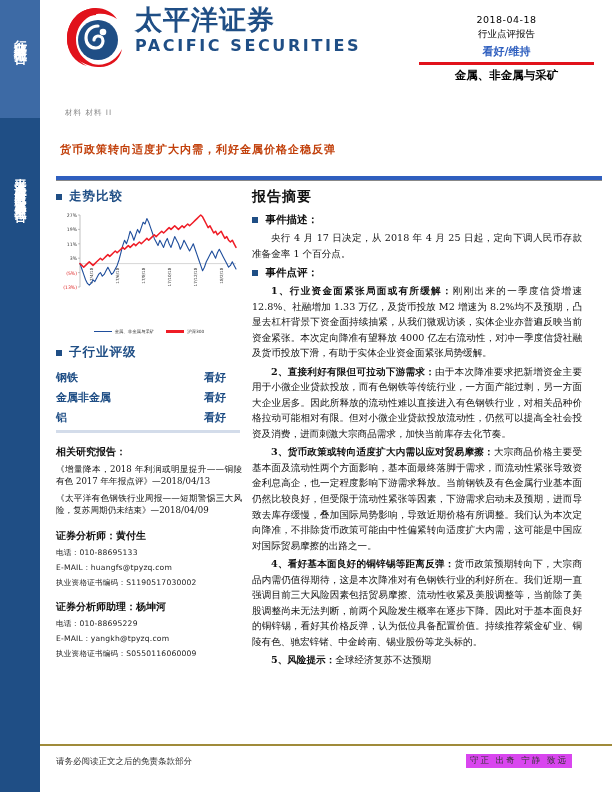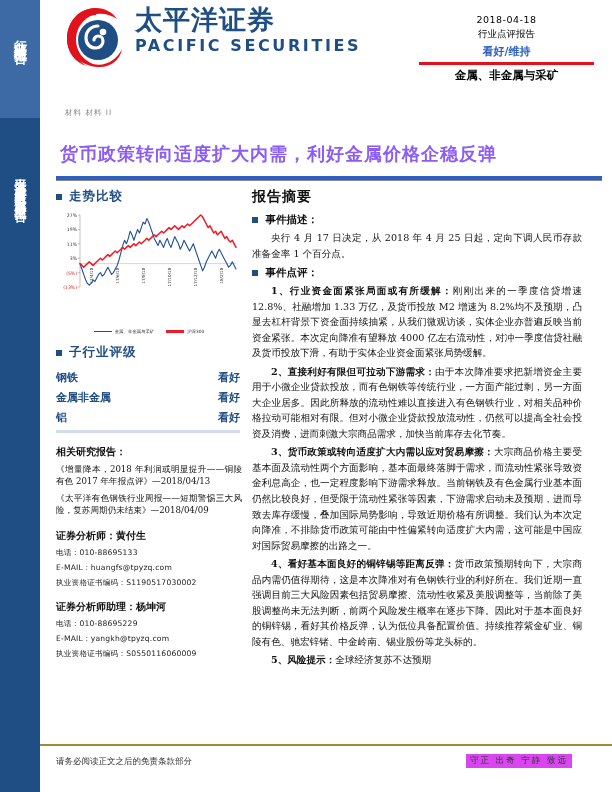--- a/index.html
+++ b/index.html
@@ -38,39 +38,39 @@
   .hdr-type{font-size:9.5px;color:#000;margin-top:3px;}
   .hdr-rating{font-size:11px;color:#2f5fbf;margin-top:3px;font-weight:bold;}
   .hdr-rule{height:2.5px;background:#e1121b;margin-top:3px;}
   .hdr-sector{font-size:11.5px;color:#000;margin-top:3px;font-weight:bold;}
 
   
   .tag{position:absolute;left:65px;top:108px;font-size:7.5px;color:#888;letter-spacing:1px;}
   .title{
     position:absolute;left:60px;top:142px;width:520px;
     font-family:Liberation Sans, sans-serif;
-    font-size:18px;font-weight:bold;color:#8b5cf6;letter-spacing:1px;
+    font-size:11px;font-weight:bold;color:#c2410c;letter-spacing:1px;
   }
   .title-rule{position:absolute;left:56px;top:176px;width:546px;height:4px;background:#2f5fbf;}
   .title-rule2{position:absolute;left:56px;top:180px;width:546px;height:1px;background:#888;}
 
   
   .lcol{position:absolute;left:56px;top:188px;width:186px;}
   .sec-head{display:flex;align-items:center;margin-bottom:4px;}
   .sq{width:6px;height:6px;background:#1f4e85;display:inline-block;margin-right:7px;}
   .sec-title{font-family:"DejaVu Serif","Liberation Serif",serif;font-size:12.5px;font-weight:bold;color:#1f4e85;letter-spacing:1px;}
 
   .chart-box{width:184px;height:118px;position:relative;margin-top:4px;}
   .legend{display:flex;justify-content:center;gap:12px;margin-top:2px;font-size:4.4px;color:#333;align-items:center;}
   .lg{display:flex;align-items:center;gap:3px;}
   .lgline{width:18px;height:2px;display:block;}
 
   .rate-tbl{width:184px;margin-top:6px;border-collapse:collapse;}
   .rate-tbl td{font-size:11px;color:#1f4e85;font-weight:bold;padding:2.5px 0;font-family:"DejaVu Serif","Liberation Serif",serif;}
-  .rate-tbl td.v{text-align:right;padding-left:60px;}
+  .rate-tbl td.v{text-align:center;padding-left:60px;}
   .rate-rule{width:184px;height:3px;background:#d3dcea;margin-top:3px;}
 
   .rr-head{font-family:"DejaVu Serif","Liberation Serif",serif;font-size:10px;font-weight:bold;color:#111;margin-top:12px;margin-bottom:4px;}
   .rr-item{font-family:"DejaVu Serif","Liberation Serif",serif;font-size:8.6px;color:#111;line-height:1.45;margin-bottom:4px;text-align:justify;}
 
   .an-head{font-family:"DejaVu Serif","Liberation Serif",serif;font-size:10px;font-weight:bold;color:#111;margin-top:12px;}
   .an-line{font-size:7.6px;color:#222;margin-top:5px;letter-spacing:.2px;}
 
   
   .rcol{position:absolute;left:252px;top:188px;width:330px;}

